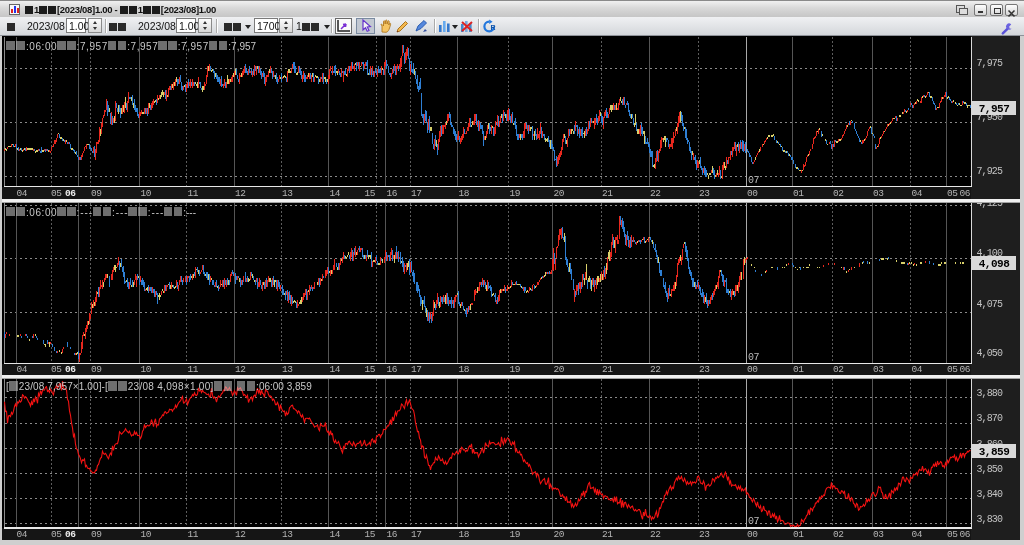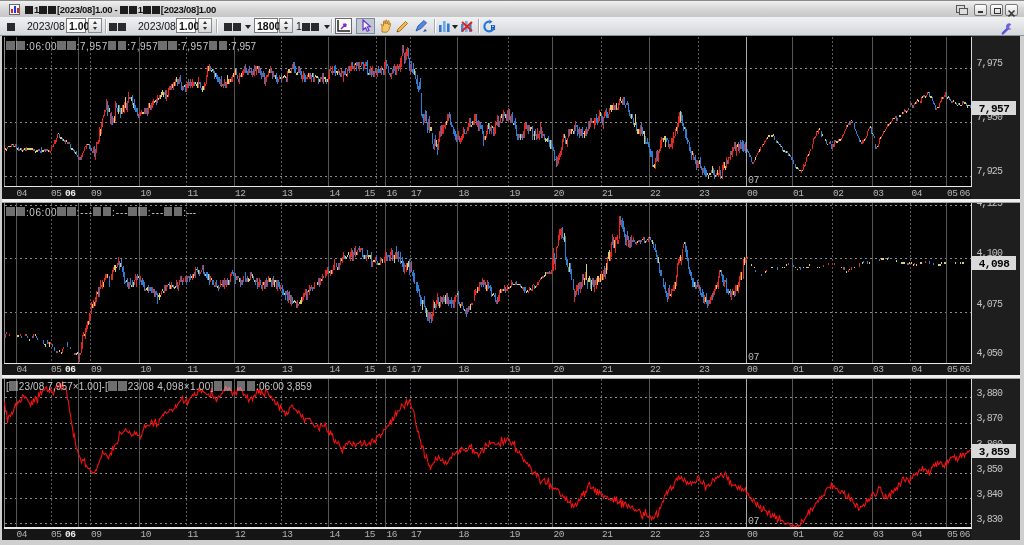--- a/index.html
+++ b/index.html
@@ -5,21 +5,21 @@
 #titlebar{position:absolute;left:0;top:0;width:1024px;height:17px;background:linear-gradient(#f0f0f0,#d8d8d8 45%,#c6c6c6);border-top:1px solid #8a8a8a;box-sizing:border-box;}
 #ticon{position:absolute;left:9px;top:3px;width:11px;height:11px;background:#f8f8f8;border:1px solid #666;box-sizing:border-box;}
 #ticon i{position:absolute;bottom:1px;width:2px;background:#d22;}
 #ticon i.b{background:#23e;}
 #title{position:absolute;left:25px;top:3px;font-size:9.5px;font-weight:bold;color:#111;letter-spacing:-0.3px;}
 .kj{display:inline-block;width:8px;height:8.5px;background:#1c1c1c;margin:0 1px -1px 0;}
 .kjs{display:inline-block;width:8px;height:8px;background:#2a2a2a;margin:0 1px -1px 0;}
 .wbtn{position:absolute;top:3px;width:13px;height:12px;border:1px solid #777;border-radius:2px;background:linear-gradient(#fefefe,#d5d5d5);box-sizing:border-box;}
 #toolbar{position:absolute;left:0;top:17px;width:1024px;height:19px;background:linear-gradient(#f0f1f3,#d4d7db);border-bottom:1px solid #8e9299;box-sizing:border-box;font-size:10.5px;color:#111;padding-left:22px;}
 .tlabel{position:absolute;top:3px;}
-.tfield{position:absolute;top:1px;height:15px;background:#fff;border:1px solid #7a7a7a;box-sizing:border-box;font-size:10.5px;padding:1px 0 0 2px;font-weight:bold;}
+.tfield{position:absolute;top:1px;height:15px;background:#fff;border:1px solid #7a7a7a;box-sizing:border-box;font-size:10.5px;padding:1px 0 0 2px;}
 .tspin{position:absolute;top:1px;width:14px;height:15px;background:linear-gradient(#fdfdfd,#d8d8d8);border:1px solid #8a8a8a;box-sizing:border-box;}
 .tspin:before{content:"";position:absolute;left:3.5px;top:2px;border-left:2.8px solid transparent;border-right:2.8px solid transparent;border-bottom:3.2px solid #333;}
 .tspin:after{content:"";position:absolute;left:3.5px;bottom:2px;border-left:2.8px solid transparent;border-right:2.8px solid transparent;border-top:3.2px solid #333;}
 .darr{position:absolute;top:8px;width:0;height:0;border-left:3.5px solid transparent;border-right:3.5px solid transparent;border-top:4px solid #222;}
 .tsep{position:absolute;top:2px;width:1px;height:14px;background:#aaa;border-right:1px solid #fff;}
 #borderL{position:absolute;left:0;top:36px;width:2px;height:509px;background:#cfcfcf;}
 #borderR{position:absolute;left:1020px;top:36px;width:4px;height:509px;background:#cfcfcf;}
 #borderB{position:absolute;left:0;top:540px;width:1024px;height:5px;background:#cfcfcf;}
 </style></head><body>
 <div id="win">
@@ -50,21 +50,21 @@
   <span class="tfield" style="left:66px;width:20px">1.00</span>
   <span class="tspin" style="left:88px"></span>
   <span class="tsep" style="left:105px"></span>
   <span class="tlabel" style="left:109px"><span class="kjs"></span><span class="kjs"></span></span>
   <span class="tlabel" style="left:138px">2023/08</span>
   <span class="tfield" style="left:176px;width:20px">1.00</span>
   <span class="tspin" style="left:198px"></span>
   <span class="tsep" style="left:216px"></span>
   <span class="tlabel" style="left:224px"><span class="kjs"></span><span class="kjs"></span></span>
   <span class="darr" style="left:245px"></span>
-  <span class="tfield" style="left:254px;width:24px">1800</span>
+  <span class="tfield" style="left:254px;width:24px">1700</span>
   <span class="tspin" style="left:279px"></span>
   <span class="tlabel" style="left:296px">1<span class="kjs"></span><span class="kjs"></span></span>
   <span class="darr" style="left:324px"></span>
   <span class="tsep" style="left:331px"></span>
   <span style="position:absolute;left:335px;top:1px;width:17px;height:16px;background:#fafafa;border:1px solid #6a6a6a;box-sizing:border-box"><svg width="15" height="14" viewBox="0 0 15 14">
           <path d="M2 1 V12 H14" stroke="#222" stroke-width="1.5" fill="none"></path>
           <path d="M5 10 L10 5 M10 5 l-3 0.5 M10 5 l-0.5 3" stroke="#7a2fd4" stroke-width="1.5" fill="none"></path>
         </svg></span>
   <span style="position:absolute;left:356px;top:1px;width:19px;height:16px;background:#c2c8d2;border:1px solid #7a8aa0;box-sizing:border-box"><svg width="17" height="14" viewBox="0 0 17 14">
           <path d="M6 1 L6 11 L8.5 8.7 L10.2 12.3 L12 11.4 L10.3 8 L13.4 7.6 Z" fill="#f2f2f2" stroke="#6633cc" stroke-width="1.2"></path>

